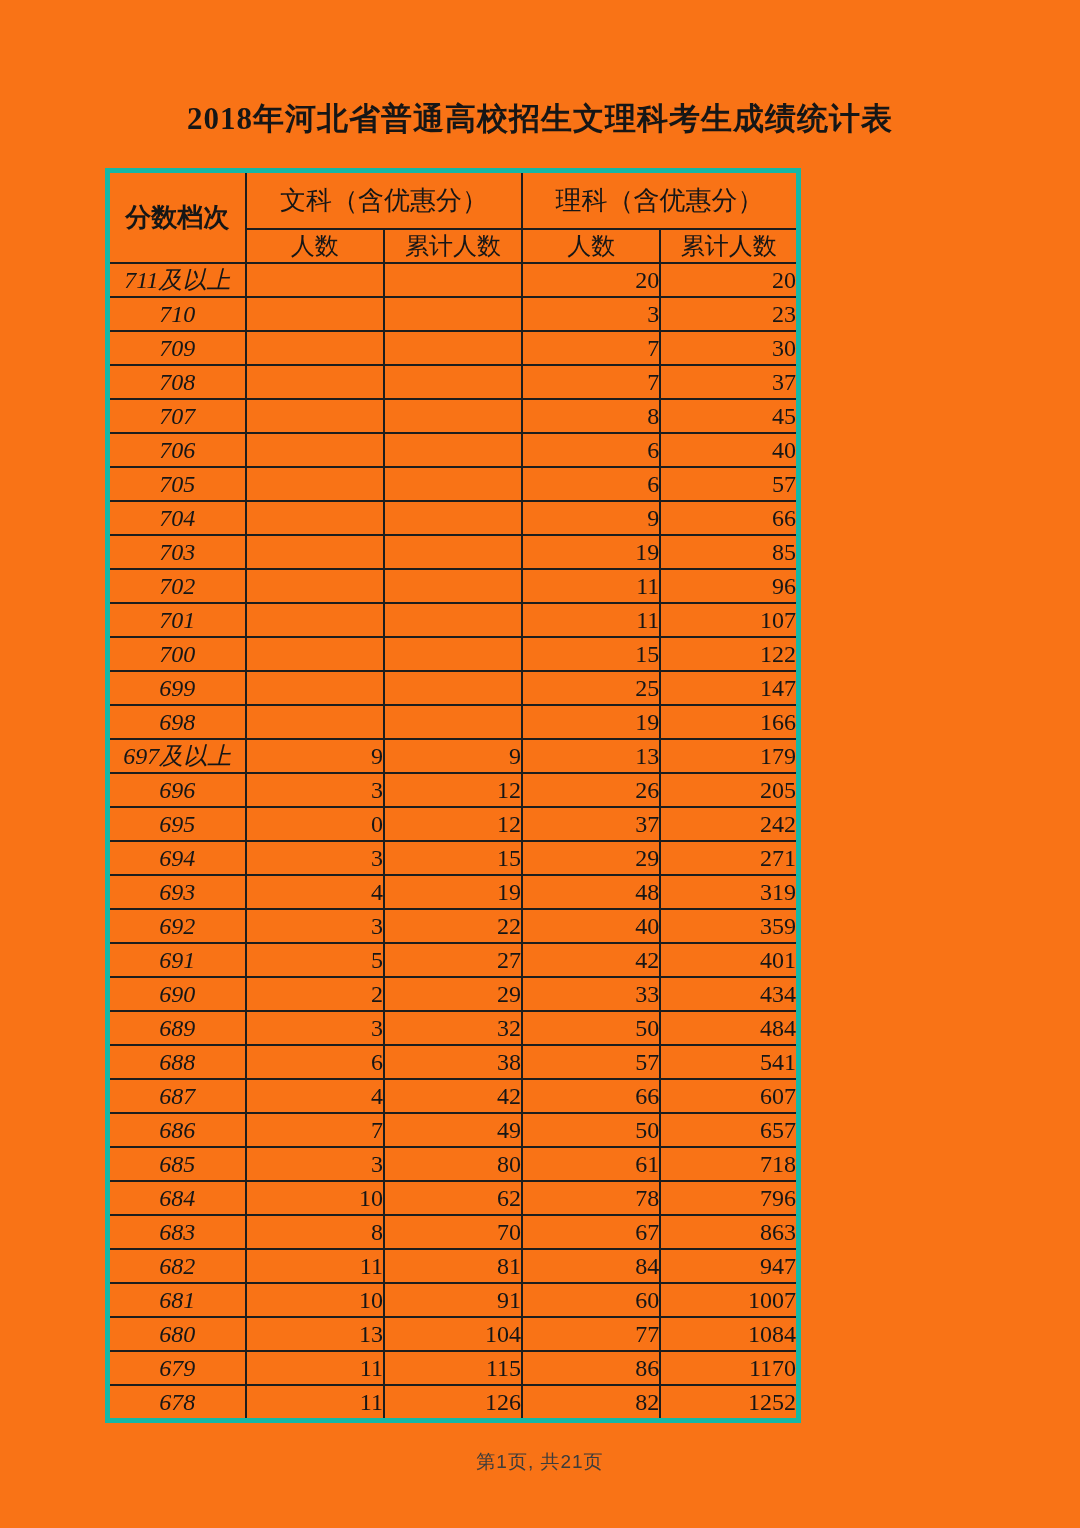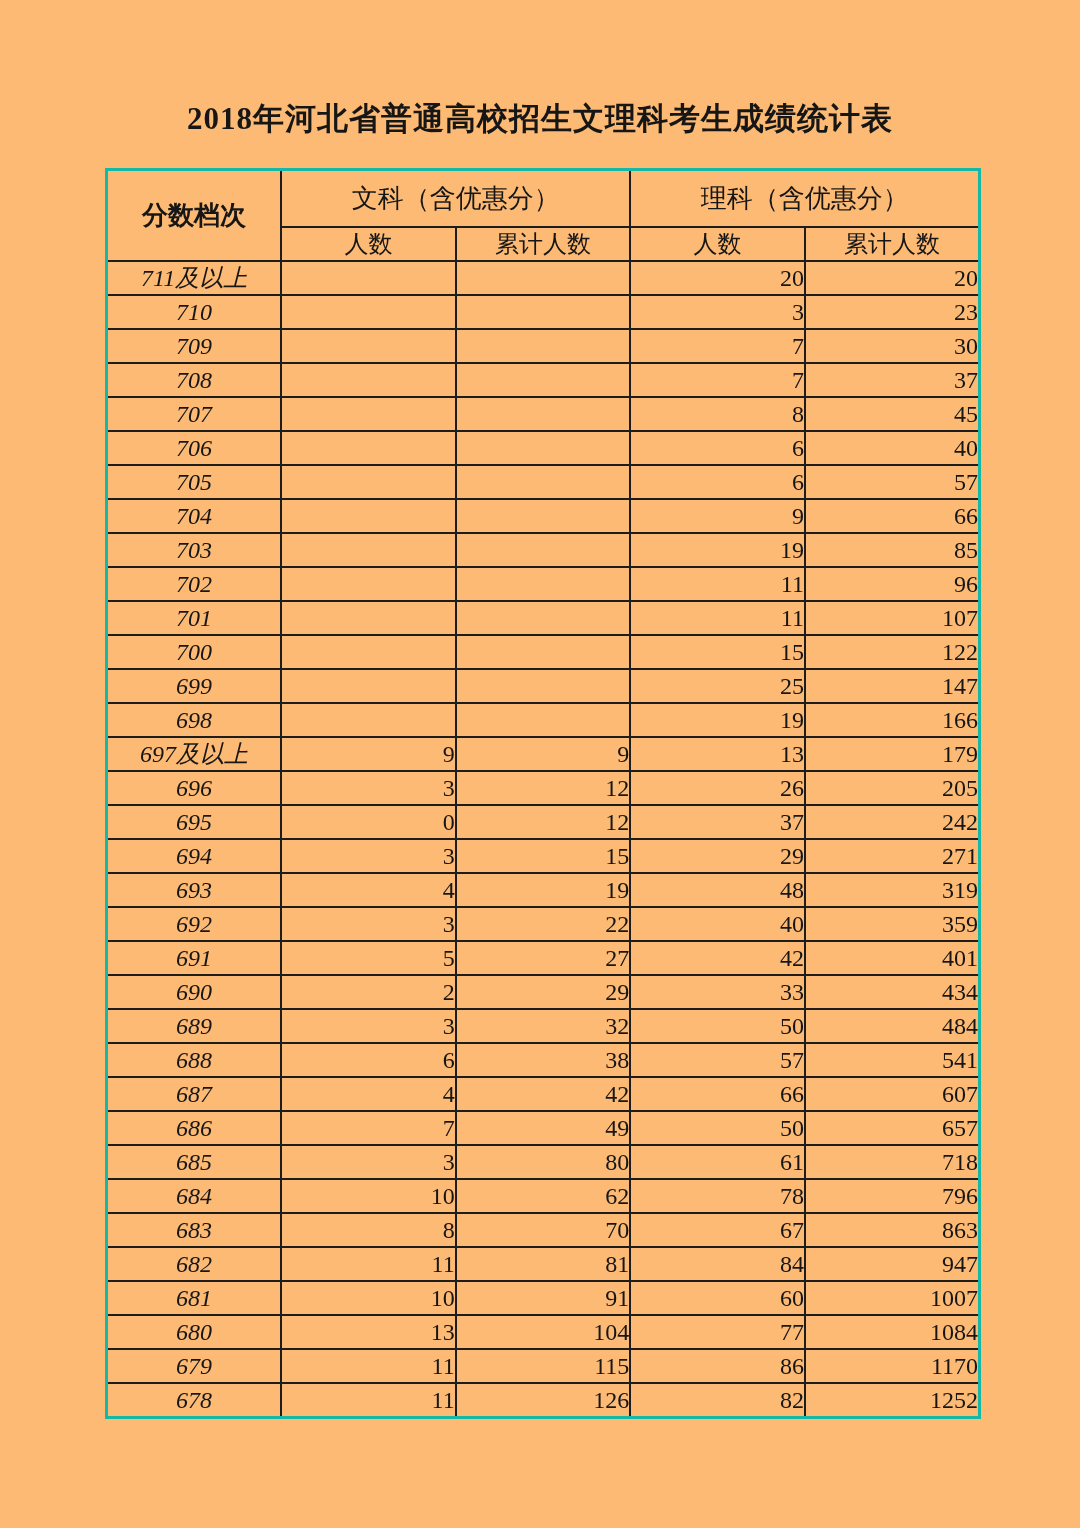--- a/index.html
+++ b/index.html
@@ -1,43 +1,43 @@
 <!DOCTYPE html>
 <html><head>
 <meta charset="utf-8">
 <style>
   html, body { margin: 0; padding: 0; }
   .page {
     position: relative;
     width: 1080px;
     height: 1528px;
-    background: #fdba74;
+    background: #f97316;
     font-family: "Liberation Serif", "DejaVu Serif", serif;
     color: #161616;
     overflow: hidden;
   }
   .doc-title {
     position: absolute;
     top: 98px;
     left: 0;
     width: 100%;
     text-align: center;
     font-size: 31px;
     font-weight: bold;
     letter-spacing: 1px;
     margin: 0;
   }
   table.score-table {
     position: absolute;
     top: 168px;
     left: 105px;
-    width: 876px;
+    width: 696px;
     border-collapse: collapse;
     table-layout: fixed;
-    border: 3px solid #14b8a6;
+    border: 5px solid #14b8a6;
   }
   table.score-table th,
   table.score-table td {
     border: 2px solid #1d1d1d;
     padding: 0;
     overflow: hidden;
     white-space: nowrap;
   }
   th.group-header {
     height: 55px;
@@ -348,14 +348,15 @@
         <tr>
           <td class="tier">678</td>
           <td class="num">11</td>
           <td class="num">126</td>
           <td class="num">82</td>
           <td class="num">1252</td>
         </tr>
       </tbody>
   </table>
 
+  <div class="page-footer">第1页, 共21页</div>
 
 </div>
 
 </body></html>

